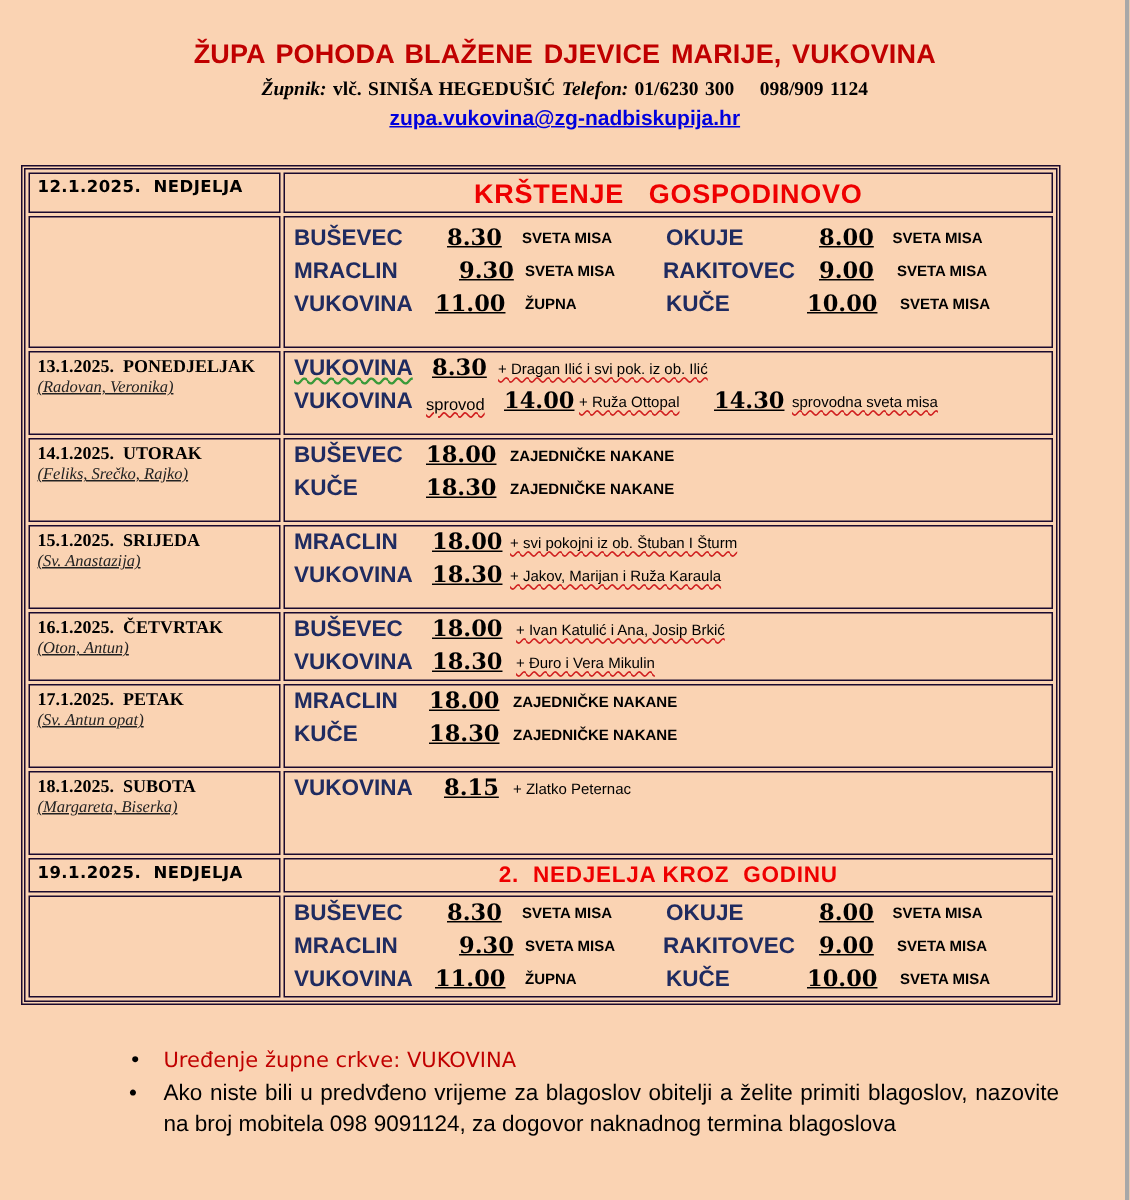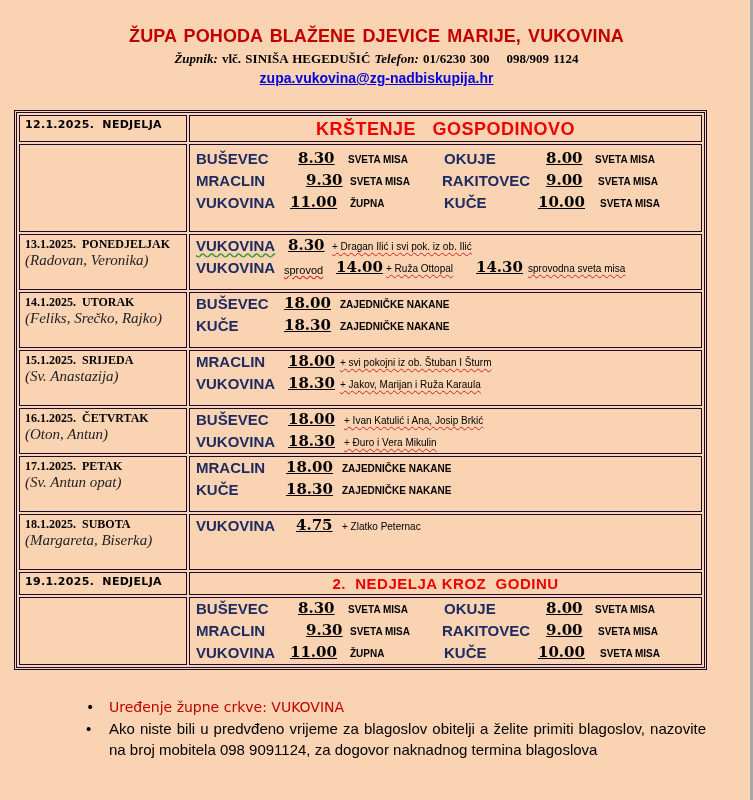--- a/index.html
+++ b/index.html
@@ -18,21 +18,21 @@
 
   table.sched {
     position:absolute; left:16px; top:112px; width:689px;
     border-collapse:separate; border-spacing:2px;
     border:1px solid #1a0a2e; outline:1px solid #1a0a2e; outline-offset:1px;
   }
   table.sched td { border:1px solid #1a0a2e; vertical-align:top; padding:0; }
   td.day { width:166px;margin-left:15px; }
   .date { font-family:"Liberation Serif", serif; font-weight:bold; font-size:12px; color:#000; padding:2px 0 0 5px; white-space:pre; }
   .date.sun { font-family:"DejaVu Sans", sans-serif; font-size:11px; letter-spacing:0.3px; }
-  .saint { font-family:"Liberation Serif", serif; font-style:italic; font-size:15px; color:#222; padding-left:5px; }
+  .saint { font-family:"Liberation Serif", serif; font-style:italic; font-size:11px; color:#222; padding-left:5px;text-decoration:underline; }
   .feast { text-align:center; font-weight:bold; color:#ee0000; font-size:18px; padding-top:3px; letter-spacing:0.5px; white-space:pre; }
   .feast.small { font-size:15px; }
   .line { height:22px; position:relative; white-space:nowrap; }
   .place { position:absolute; font-weight:bold; font-size:15px; color:#1f2b60; top:2px; }
   .time { position:absolute; font-family:"DejaVu Serif", serif; font-weight:bold; font-size:15px; color:#000000; text-decoration:underline; top:1px; }
   .note { position:absolute; font-size:10px; color:#000; top:6px; }
   .note.caps { font-weight:bold; font-size:10px; }
   .note.sq { text-decoration:underline wavy #d02020; text-decoration-thickness:1px; text-underline-offset:2px; }
   .sprovod { position:absolute; font-size:11px; color:#000; top:7px; text-decoration:underline wavy #d02020; }
   .sqg { text-decoration:underline wavy #3a9a3a; }
@@ -192,21 +192,21 @@
   </tr>
 
   <tr style="height:56px">
     <td class="day">
       <div class="date">18.1.2025.  SUBOTA</div>
       <div class="saint">(Margareta, Biserka)</div>
     </td>
     <td>
       <div class="line">
         <span class="place" style="left:6px">VUKOVINA</span>
-        <span class="time" style="left:106px">4.75</span>
+        <span class="time" style="left:106px">8.15</span>
         <span class="note" style="left:152px">+  Zlatko Peternac</span>
       </div>
     </td>
   </tr>
 
   <tr style="height:23px">
     <td class="day">
           <div class="date sun">19.1.2025.  NEDJELJA</div>
         </td>
     <td>

